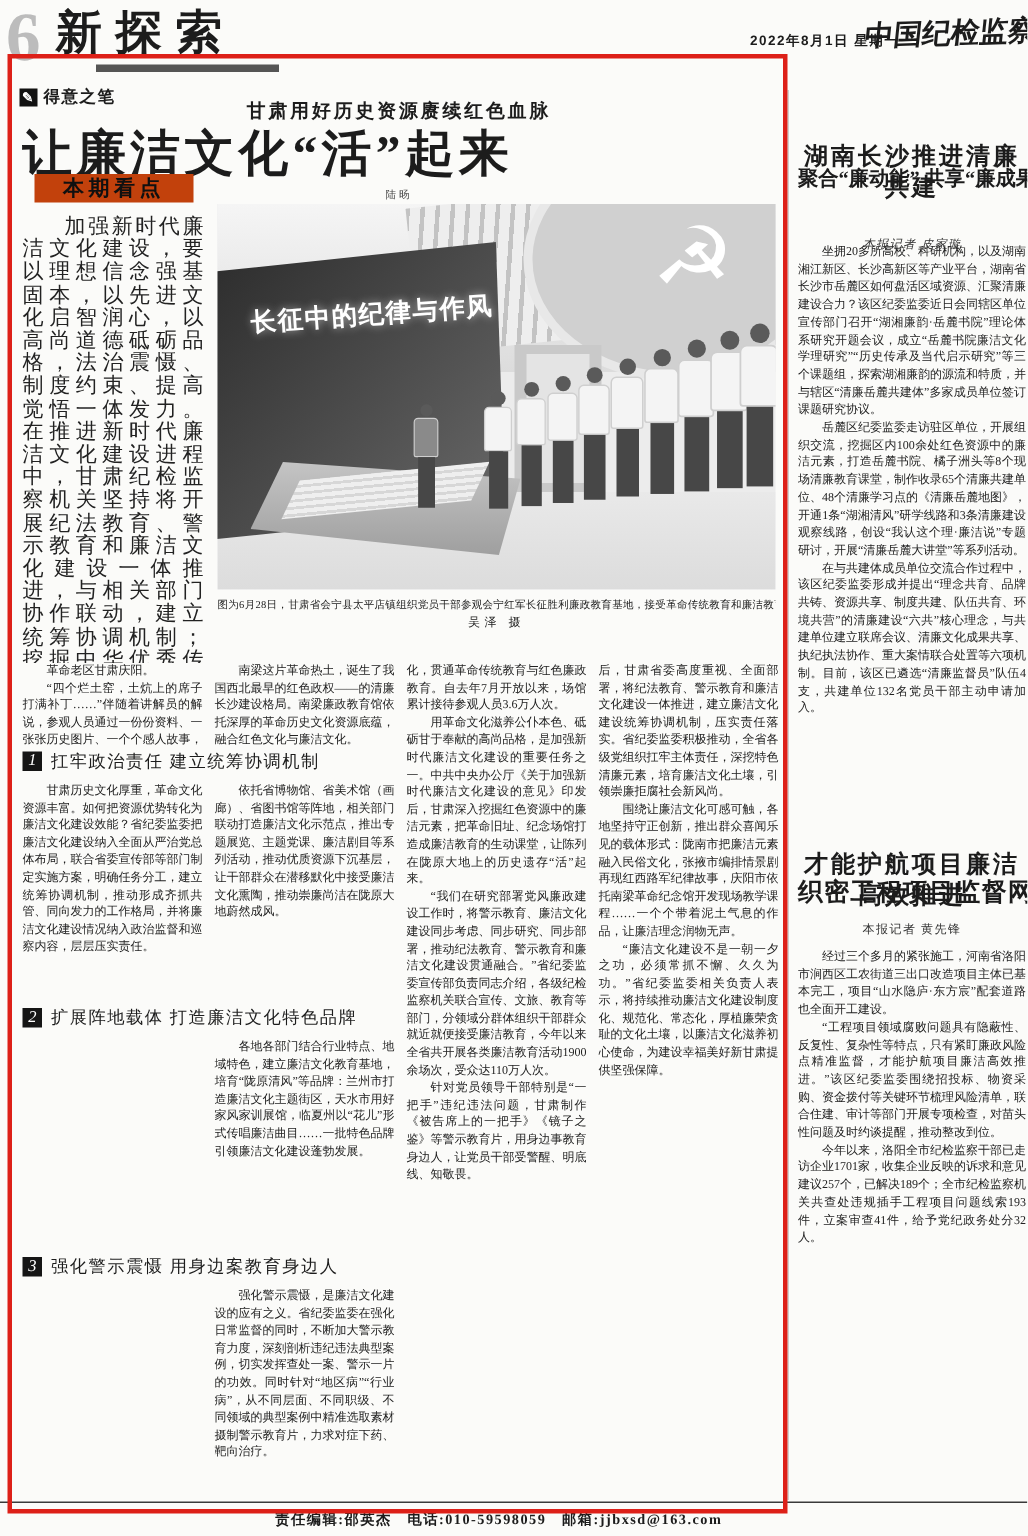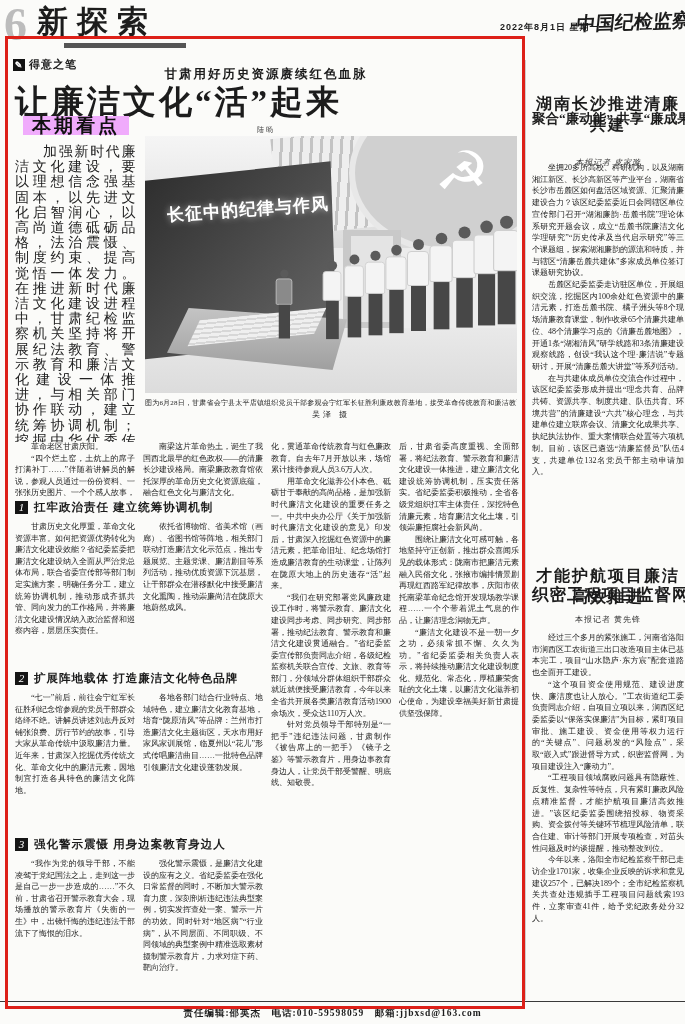--- a/index.html
+++ b/index.html
@@ -17,21 +17,21 @@
 
   
   .col-label{position:absolute;left:13px;top:57px;display:flex;align-items:center;gap:4px;font-family:"Liberation Sans",sans-serif;font-size:11px;font-weight:bold;letter-spacing:1px;}
   .col-label .logo{width:12px;height:12px;background:#111;color:#fff;font-size:9px;line-height:12px;text-align:center;}
   .kicker{position:absolute;left:15px;top:66px;width:502px;text-align:center;font-size:12.5px;font-weight:bold;letter-spacing:2px;}
   .headline{position:absolute;left:15px;top:80px;width:502px;text-align:left;font-size:33px;font-weight:bold;letter-spacing:3px;}
   .main-byline{position:absolute;left:15px;top:125px;width:502px;text-align:center;font-size:7px;color:#444;letter-spacing:2px;}
 
   
   .hl-box{position:absolute;left:15px;top:116px;width:122px;height:326px;overflow:hidden;}
-  .hl-title{margin:0 auto;width:106px;height:19px;background:#f0abfc;color:#101010;font-family:"Liberation Sans",sans-serif;font-weight:bold;font-size:19px;line-height:19px;text-align:center;letter-spacing:3px;}
+  .hl-title{margin:0 auto;width:106px;height:19px;background:#c2410c;color:#101010;font-family:"Liberation Sans",sans-serif;font-weight:bold;font-size:14px;line-height:19px;text-align:center;letter-spacing:3px;}
   .hl-body{margin-top:9px;font-size:14px;line-height:15.2px;letter-spacing:1.4px;text-align:justify;text-indent:2em;color:#222;}
 
   
   .photo{position:absolute;left:145px;top:136px;width:372px;height:257px;background:#ececea;overflow:hidden;filter:grayscale(1);}
   .ph-ceiling{position:absolute;left:0;top:0;width:372px;height:112px;background:linear-gradient(#f5f5f3,#dcdcda);}
   .ph-slats{position:absolute;left:130px;top:-6px;width:170px;height:98px;background:repeating-linear-gradient(100deg,#c3c3c1 0 3px,#eeeeec 3px 10px);transform:rotate(-6deg);}
   .ph-emblem-disc{position:absolute;right:-34px;top:-44px;width:190px;height:150px;border-radius:50%;background:#d0d0ce;border:6px solid #e8e8e6;}
   .ph-emblem{position:absolute;right:28px;top:2px;font-family:"DejaVu Sans",sans-serif;font-size:58px;color:#fff;transform:rotate(10deg);}
   .ph-door{position:absolute;left:198px;top:94px;width:58px;height:98px;background:#c9c9c7;}
   .ph-door-inner{position:absolute;left:206px;top:100px;width:42px;height:86px;background:#e4e4e2;}
@@ -47,21 +47,21 @@
   .person.guide .torso{background:#8a8a88;}
 
   .caption{position:absolute;left:145px;top:398px;width:372px;font-size:7px;letter-spacing:0.2px;white-space:nowrap;overflow:hidden;color:#222;}
   .credit{position:absolute;left:145px;top:409px;width:372px;text-align:center;font-size:8px;letter-spacing:3px;}
 
   
   .btxt{position:absolute;width:120px;font-size:8px;line-height:11.6px;text-align:justify;overflow:hidden;color:#222;}
   .btxt p{margin:0;text-indent:2em;}
   .sechead{position:absolute;left:15px;width:300px;display:flex;align-items:center;gap:6px;}
   .sechead .num{width:13px;height:13px;background:#151515;color:#fff;font-style:italic;font-size:11px;line-height:13px;text-align:center;flex:0 0 13px;}
-  .sechead .st{font-family:"Liberation Sans",sans-serif;font-weight:bold;font-size:11.5px;letter-spacing:1px;}
+  .sechead .st{font-family:"Liberation Sans",sans-serif;font-weight:normal;font-size:11.5px;letter-spacing:1px;}
 
   
   .vdivider{position:absolute;left:525px;top:60px;width:1px;height:940px;background:#cfcfcd;}
   .sb{position:absolute;left:532px;width:152px;}
   .sb-kicker{text-align:center;font-size:16px;font-weight:bold;letter-spacing:2px;}
   .sb-head1{text-align:center;font-size:13.5px;font-weight:bold;white-space:nowrap;letter-spacing:0;}
   .sb-head2{text-align:center;font-size:16.5px;font-weight:bold;letter-spacing:1px;white-space:nowrap;}
   .sb-byline{text-align:center;font-size:8px;color:#333;letter-spacing:1px;}
   .sb-body{font-size:8px;line-height:11.7px;text-align:justify;overflow:hidden;color:#222;}
   .sb-body p{margin:0;text-indent:2em;}
@@ -178,33 +178,27 @@
     <p>甘肃历史文化厚重，革命文化资源丰富。如何把资源优势转化为廉洁文化建设效能？省纪委监委把廉洁文化建设纳入全面从严治党总体布局，联合省委宣传部等部门制定实施方案，明确任务分工，建立统筹协调机制，推动形成齐抓共管、同向发力的工作格局，并将廉洁文化建设情况纳入政治监督和巡察内容，层层压实责任。</p>
   </div>
   <div class="btxt" style="left:143px;top:521px;height:147px;">
     <p>依托省博物馆、省美术馆（画廊）、省图书馆等阵地，相关部门联动打造廉洁文化示范点，推出专题展览、主题党课、廉洁剧目等系列活动，推动优质资源下沉基层，让干部群众在潜移默化中接受廉洁文化熏陶，推动崇廉尚洁在陇原大地蔚然成风。</p>
   </div>
 
   <div class="sechead" style="top:671px;">
     <span class="num">2</span>
     <span class="st">扩展阵地载体 打造廉洁文化特色品牌</span>
   </div>
-  <div class="btxt" style="left:15px;top:692px;height:142px;">
-    <p>“七一”前后，前往会宁红军长征胜利纪念馆参观的党员干部群众络绎不绝。讲解员讲述刘志丹反对铺张浪费、厉行节约的故事，引导大家从革命传统中汲取廉洁力量。近年来，甘肃深入挖掘优秀传统文化、革命文化中的廉洁元素，因地制宜打造各具特色的廉洁文化阵地。</p>
-  </div>
   <div class="btxt" style="left:143px;top:692px;height:142px;">
     <p>各地各部门结合行业特点、地域特色，建立廉洁文化教育基地，培育“陇原清风”等品牌：兰州市打造廉洁文化主题街区，天水市用好家风家训展馆，临夏州以“花儿”形式传唱廉洁曲目……一批特色品牌引领廉洁文化建设蓬勃发展。</p>
   </div>
 
   <div class="sechead" style="top:837px;">
     <span class="num">3</span>
     <span class="st">强化警示震慑 用身边案教育身边人</span>
-  </div>
-  <div class="btxt" style="left:15px;top:858px;height:142px;">
-    <p>“我作为党的领导干部，不能凌驾于党纪国法之上，走到这一步是自己一步一步造成的……”不久前，甘肃省召开警示教育大会，现场播放的警示教育片《失衡的一生》中，出镜忏悔的违纪违法干部流下了悔恨的泪水。</p>
   </div>
   <div class="btxt" style="left:143px;top:858px;height:142px;">
     <p>强化警示震慑，是廉洁文化建设的应有之义。省纪委监委在强化日常监督的同时，不断加大警示教育力度，深刻剖析违纪违法典型案例，切实发挥查处一案、警示一片的功效。同时针对“地区病”“行业病”，从不同层面、不同职级、不同领域的典型案例中精准选取素材摄制警示教育片，力求对症下药、靶向治疗。</p>
   </div>
 
   <div class="btxt" style="left:271px;top:441px;height:558px;">
     <p style="text-indent:0;">化，贯通革命传统教育与红色廉政教育。自去年7月开放以来，场馆累计接待参观人员3.6万人次。</p>
     <p>用革命文化滋养公仆本色、砥砺甘于奉献的高尚品格，是加强新时代廉洁文化建设的重要任务之一。中共中央办公厅《关于加强新时代廉洁文化建设的意见》印发后，甘肃深入挖掘红色资源中的廉洁元素，把革命旧址、纪念场馆打造成廉洁教育的生动课堂，让陈列在陇原大地上的历史遗存“活”起来。</p>
     <p>“我们在研究部署党风廉政建设工作时，将警示教育、廉洁文化建设同步考虑、同步研究、同步部署，推动纪法教育、警示教育和廉洁文化建设贯通融合。”省纪委监委宣传部负责同志介绍，各级纪检监察机关联合宣传、文旅、教育等部门，分领域分群体组织干部群众就近就便接受廉洁教育，今年以来全省共开展各类廉洁教育活动1900余场次，受众达110万人次。</p>
     <p>针对党员领导干部特别是“一把手”违纪违法问题，甘肃制作《被告席上的一把手》《镜子之鉴》等警示教育片，用身边事教育身边人，让党员干部受警醒、明底线、知敬畏。</p>
@@ -225,21 +219,20 @@
     <p>岳麓区纪委监委走访驻区单位，开展组织交流，挖掘区内100余处红色资源中的廉洁元素，打造岳麓书院、橘子洲头等8个现场清廉教育课堂，制作收录65个清廉共建单位、48个清廉学习点的《清廉岳麓地图》，开通1条“湖湘清风”研学线路和3条清廉建设观察线路，创设“我认这个理·廉洁说”专题研讨，开展“清廉岳麓大讲堂”等系列活动。</p>
     <p>在与共建体成员单位交流合作过程中，该区纪委监委形成并提出“理念共育、品牌共铸、资源共享、制度共建、队伍共育、环境共营”的清廉建设“六共”核心理念，与共建单位建立联席会议、清廉文化成果共享、执纪执法协作、重大案情联合处置等六项机制。目前，该区已遴选“清廉监督员”队伍4支，共建单位132名党员干部主动申请加入。</p>
 
   </div>
 
   <div class="sb sb-kicker" style="top:566px;">才能护航项目廉洁高效推进</div>
   <div class="sb sb-head2" style="top:584px;">织密工程项目监督网</div>
   <div class="sb sb-byline" style="top:614px;">本报记者 黄先锋</div>
   <div class="sb sb-body" style="top:632px;height:365px;">
     <p>经过三个多月的紧张施工，河南省洛阳市涧西区工农街道三出口改造项目主体已基本完工，项目“山水隐庐·东方宸”配套道路也全面开工建设。</p>
-    <p>“这个项目资金使用规范、建设进度快、廉洁度也让人放心。”工农街道纪工委负责同志介绍，自项目立项以来，涧西区纪委监委以“保落实保廉洁”为目标，紧盯项目审批、施工建设、资金使用等权力运行的“关键点”、问题易发的“风险点”，采取“嵌入式”跟进督导方式，织密监督网，为项目建设注入“廉动力”。</p>
     <p>“工程项目领域腐败问题具有隐蔽性、反复性、复杂性等特点，只有紧盯廉政风险点精准监督，才能护航项目廉洁高效推进。”该区纪委监委围绕招投标、物资采购、资金拨付等关键环节梳理风险清单，联合住建、审计等部门开展专项检查，对苗头性问题及时约谈提醒，推动整改到位。</p>
     <p>今年以来，洛阳全市纪检监察干部已走访企业1701家，收集企业反映的诉求和意见建议257个，已解决189个；全市纪检监察机关共查处违规插手工程项目问题线索193件，立案审查41件，给予党纪政务处分32人。</p>
   </div>
 
   <div class="bottom-rule"></div>
   <div class="footer">责任编辑:邵英杰　电话:010-59598059　邮箱:jjbxsd@163.com</div>
 
 </div>
 
 </body></html>

